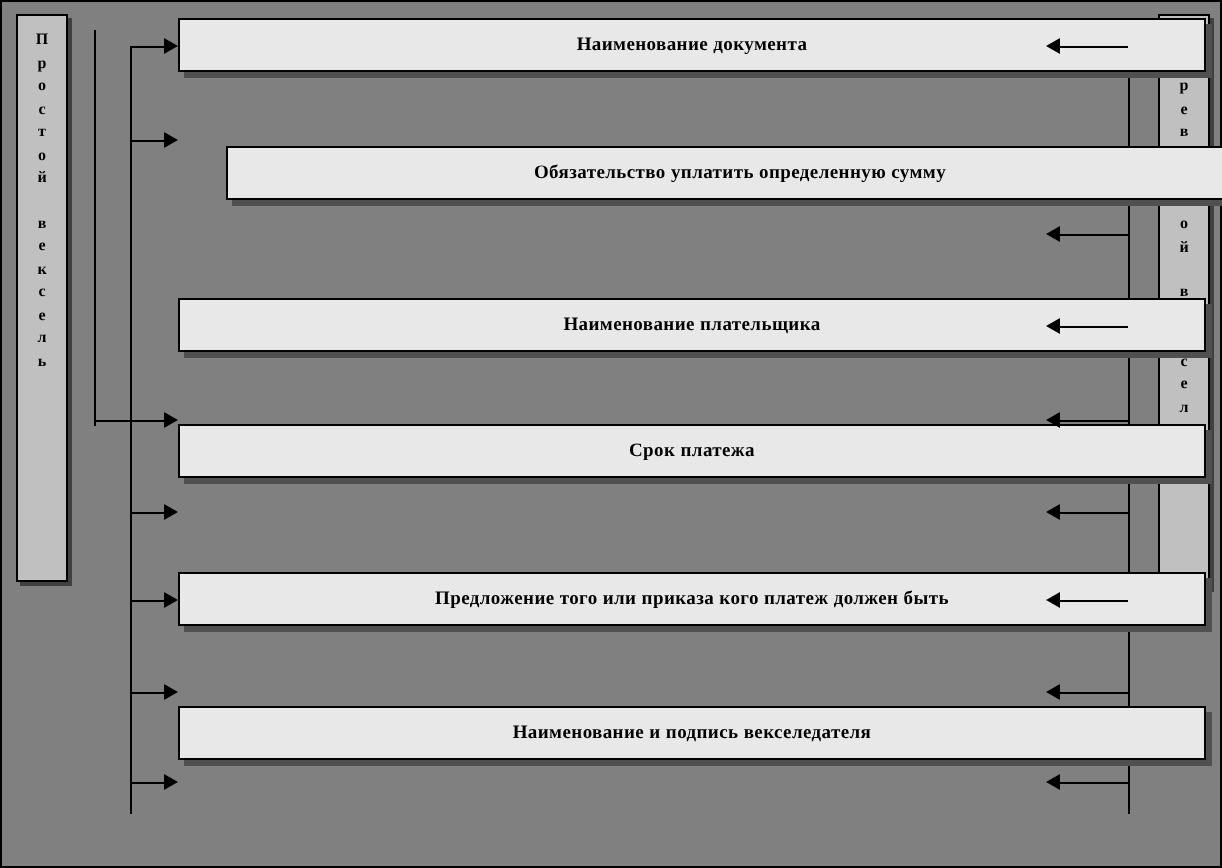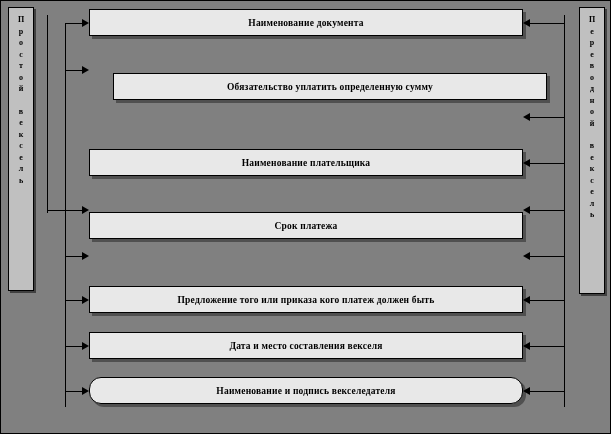--- a/index.html
+++ b/index.html
@@ -58,21 +58,21 @@
   #side-right {
     left: 578px;
     top: 6px;
     height: 287px;
   }
 
   
   .row-box {
     position: absolute;
     left: 88px;
-    width: 434px;
+    width: 514px;
     height: 27px;
     background: #e8e8e8;
     border: 1px solid #000;
     box-sizing: border-box;
     box-shadow: 3px 3px 0 #505050;
     display: flex;
     align-items: center;
     justify-content: center;
   }
   .row-box span {
@@ -197,29 +197,26 @@
   <div class="arrow-left" style="left:522px; top:251px;"></div>
 
   <div class="row-box" style="top:285px;">
     <span>Предложение  того или приказа  кого платеж должен быть</span>
   </div>
   <div class="hline" style="left:64px; top:299px; width:17px;"></div>
   <div class="arrow-right" style="left:81px; top:295px;"></div>
   <div class="hline" style="left:529px; top:299px; width:34px;"></div>
   <div class="arrow-left" style="left:522px; top:295px;"></div>
 
-  <div class="row-box" style="top:331px;">
-    <span>Дата и место составления векселя</span>
-  </div>
   <div class="hline" style="left:64px; top:345px; width:17px;"></div>
   <div class="arrow-right" style="left:81px; top:341px;"></div>
   <div class="hline" style="left:529px; top:345px; width:34px;"></div>
   <div class="arrow-left" style="left:522px; top:341px;"></div>
 
-  <div class="row-box" style="top:376px;border-radius:12px;">
+  <div class="row-box" style="top:352px;">
     <span>Наименование  и подпись векселедателя</span>
   </div>
   <div class="hline" style="left:64px; top:390px; width:17px;"></div>
   <div class="arrow-right" style="left:81px; top:386px;"></div>
   <div class="hline" style="left:529px; top:390px; width:34px;"></div>
   <div class="arrow-left" style="left:522px; top:386px;"></div>
 
 </div>
 
 </body></html>

